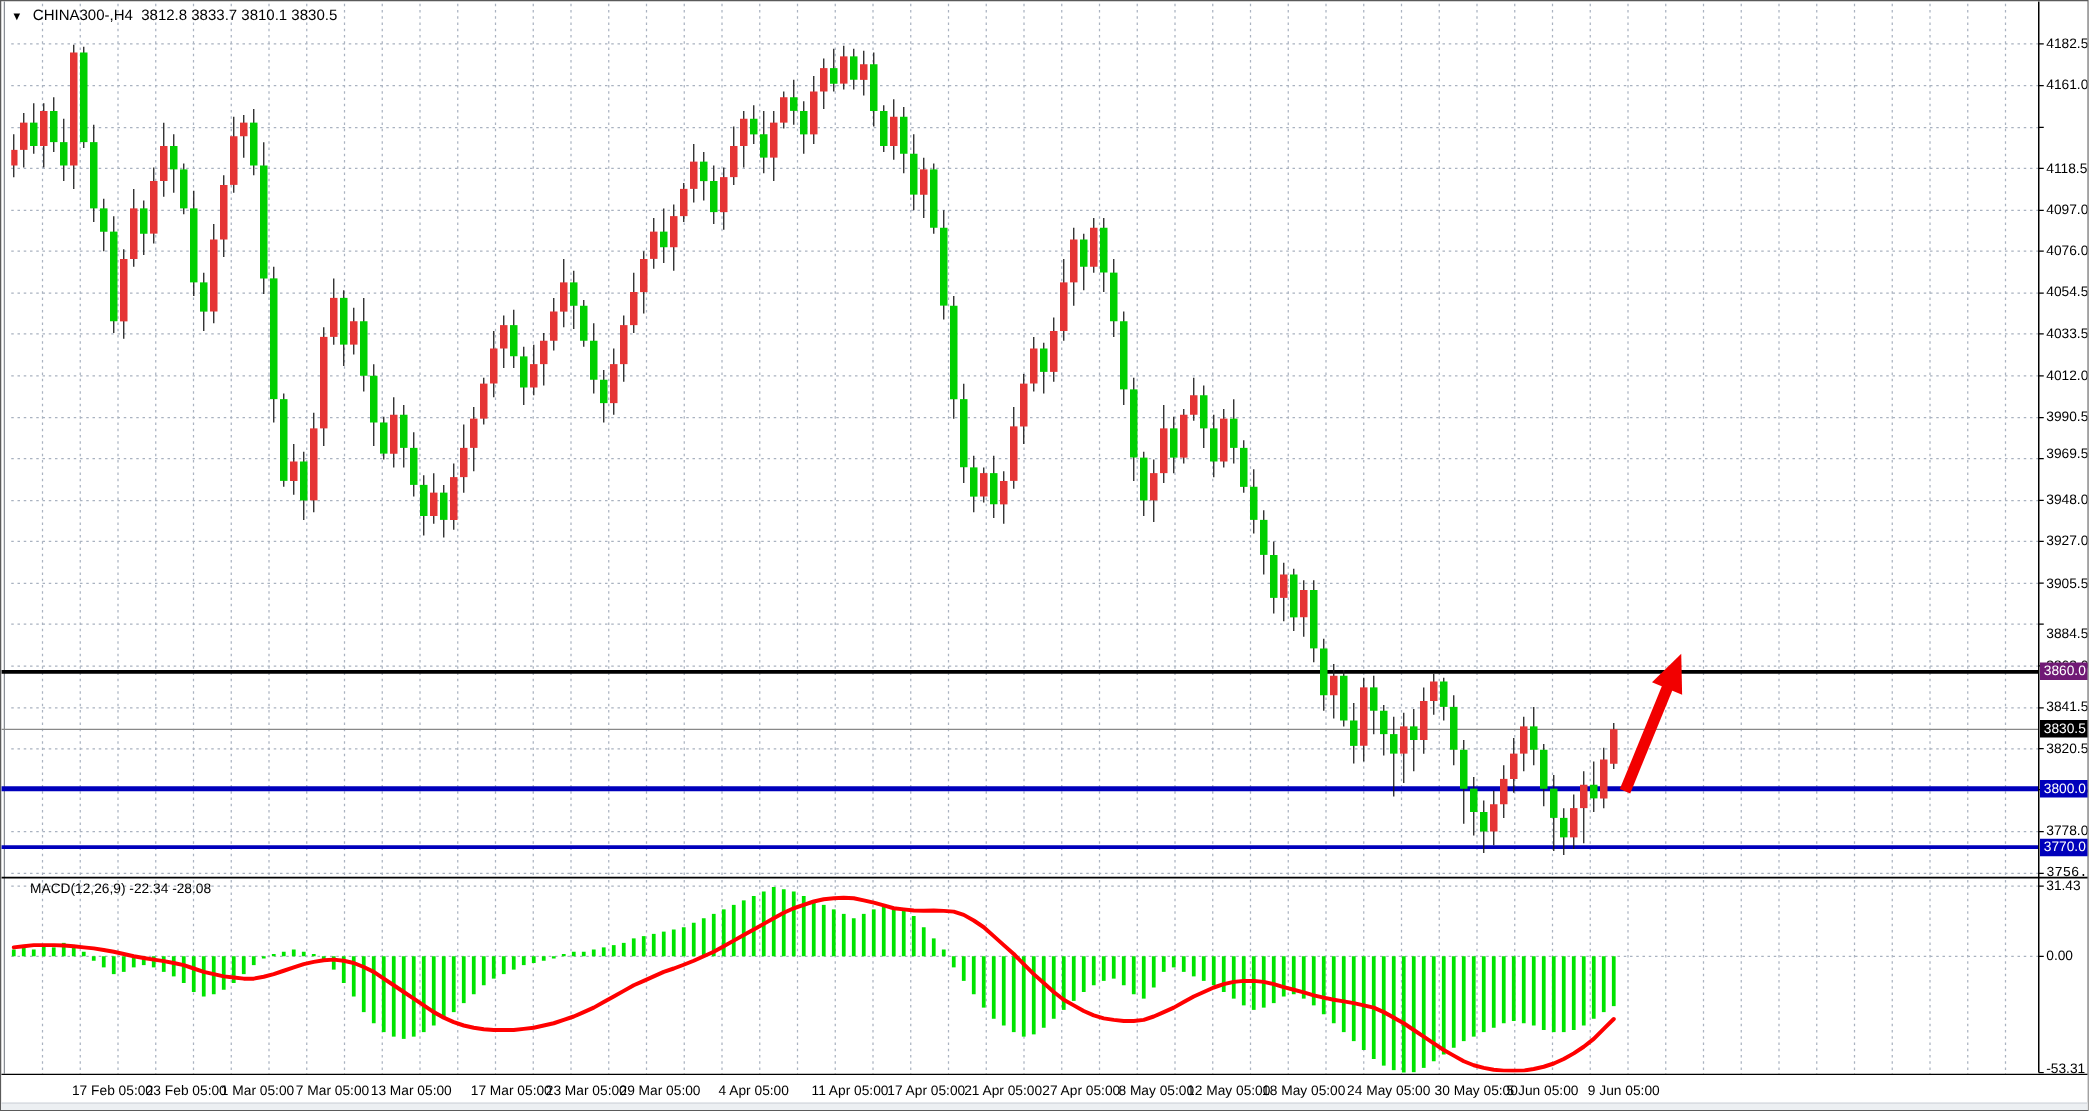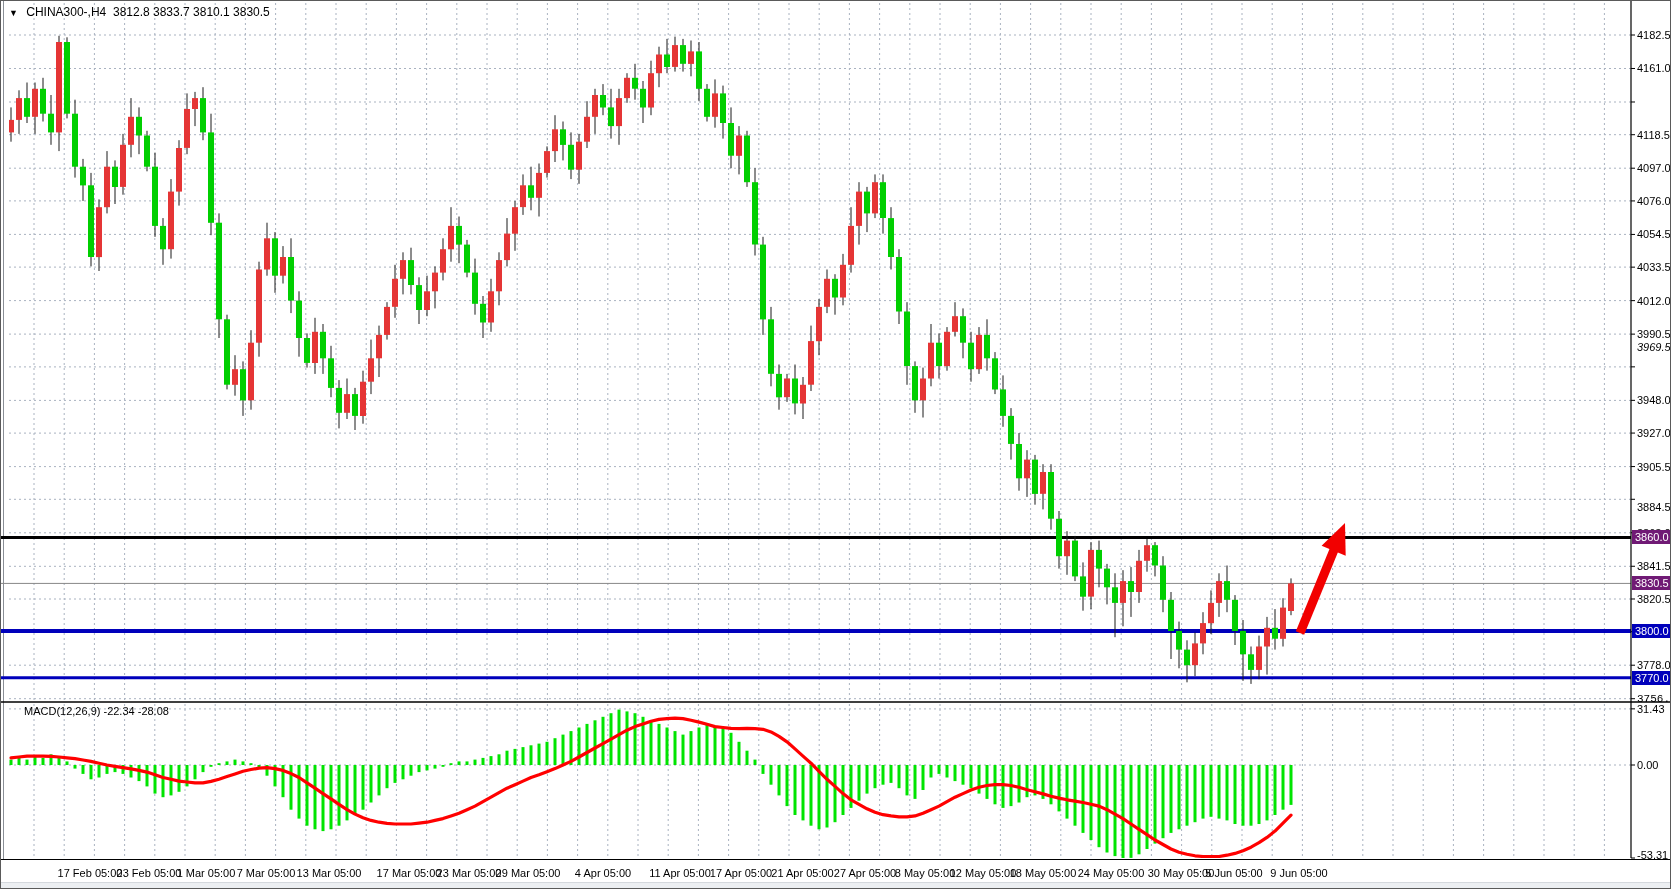--- a/index.html
+++ b/index.html
@@ -760,36 +760,36 @@
       <div class="price-tick-label" style="top: 28px;">4182.5</div>
       <div class="price-tick-label" style="top: 61.497px;">4161.0</div>
       <div class="price-tick-label" style="top: 94.994px; margin-left: 36px;">4139.5</div>
       <div class="price-tick-label" style="top: 127.712px;">4118.5</div>
       <div class="price-tick-label" style="top: 161.209px;">4097.0</div>
       <div class="price-tick-label" style="top: 193.927px;">4076.0</div>
       <div class="price-tick-label" style="top: 227.424px;">4054.5</div>
       <div class="price-tick-label" style="top: 260.142px;">4033.5</div>
       <div class="price-tick-label" style="top: 293.639px;">4012.0</div>
       <div class="price-tick-label" style="top: 327.136px;">3990.5</div>
-      <div class="price-tick-label" style="top: 340px; font-style: italic;">3969.5</div>
+      <div class="price-tick-label" style="top: 356px;">3969.5</div>
       <div class="price-tick-label" style="top: 393.351px;">3948.0</div>
       <div class="price-tick-label" style="top: 426.069px;">3927.0</div>
       <div class="price-tick-label" style="top: 459.566px;">3905.5</div>
       <div class="price-tick-label" style="top: 484px; margin-top: 16px;">3884.5</div>
       <div class="price-tick-label" style="top: 525.781px;">3863.0</div>
       <div class="price-tick-label" style="top: 559.278px;">3841.5</div>
       <div class="price-tick-label" style="top: 591.996px;">3820.5</div>
       <div class="price-tick-label" style="top: 624.714px;">3799.5</div>
       <div class="price-tick-label" style="top: 658.211px;">3778.0</div>
       <div class="price-tick-label" style="top: 691.708px; font-family: Liberation Mono, monospace;">3756.5</div>
       <div class="price-tick-label" style="top: 701.85px;">31.43</div>
       <div class="price-tick-label" style="top: 758px;">0.00</div>
       <div class="price-tick-label" style="top: 848px;">-53.31</div>
       <div class="price-tag" style="top: 529.455px; background: #701a75;">3860.0</div>
-      <div class="price-tag" style="top: 575.416px; background: #701a75;">3830.5</div>
+      <div class="price-tag" style="top: 575.416px; background: #000000;">3830.5</div>
       <div class="price-tag" style="top: 622.935px; background: rgb(0, 0, 187);">3800.0</div>
       <div class="price-tag" style="top: 669.675px; background: rgb(0, 0, 187);">3770.0</div>
     </div>
   <div id="time-strip"></div>
   <div id="bottom-band"></div>
 <div class="time-label" style="left: 38px; margin-top: 21px;">13 Feb 2023</div>
     <div class="time-label" style="left: 89px;">17 Feb 05:00</div>
     <div class="time-label" style="left: 148px;">23 Feb 05:00</div>
     <div class="time-label" style="left: 205px;">1 Mar 05:00</div>
     <div class="time-label" style="left: 265px;">7 Mar 05:00</div>

